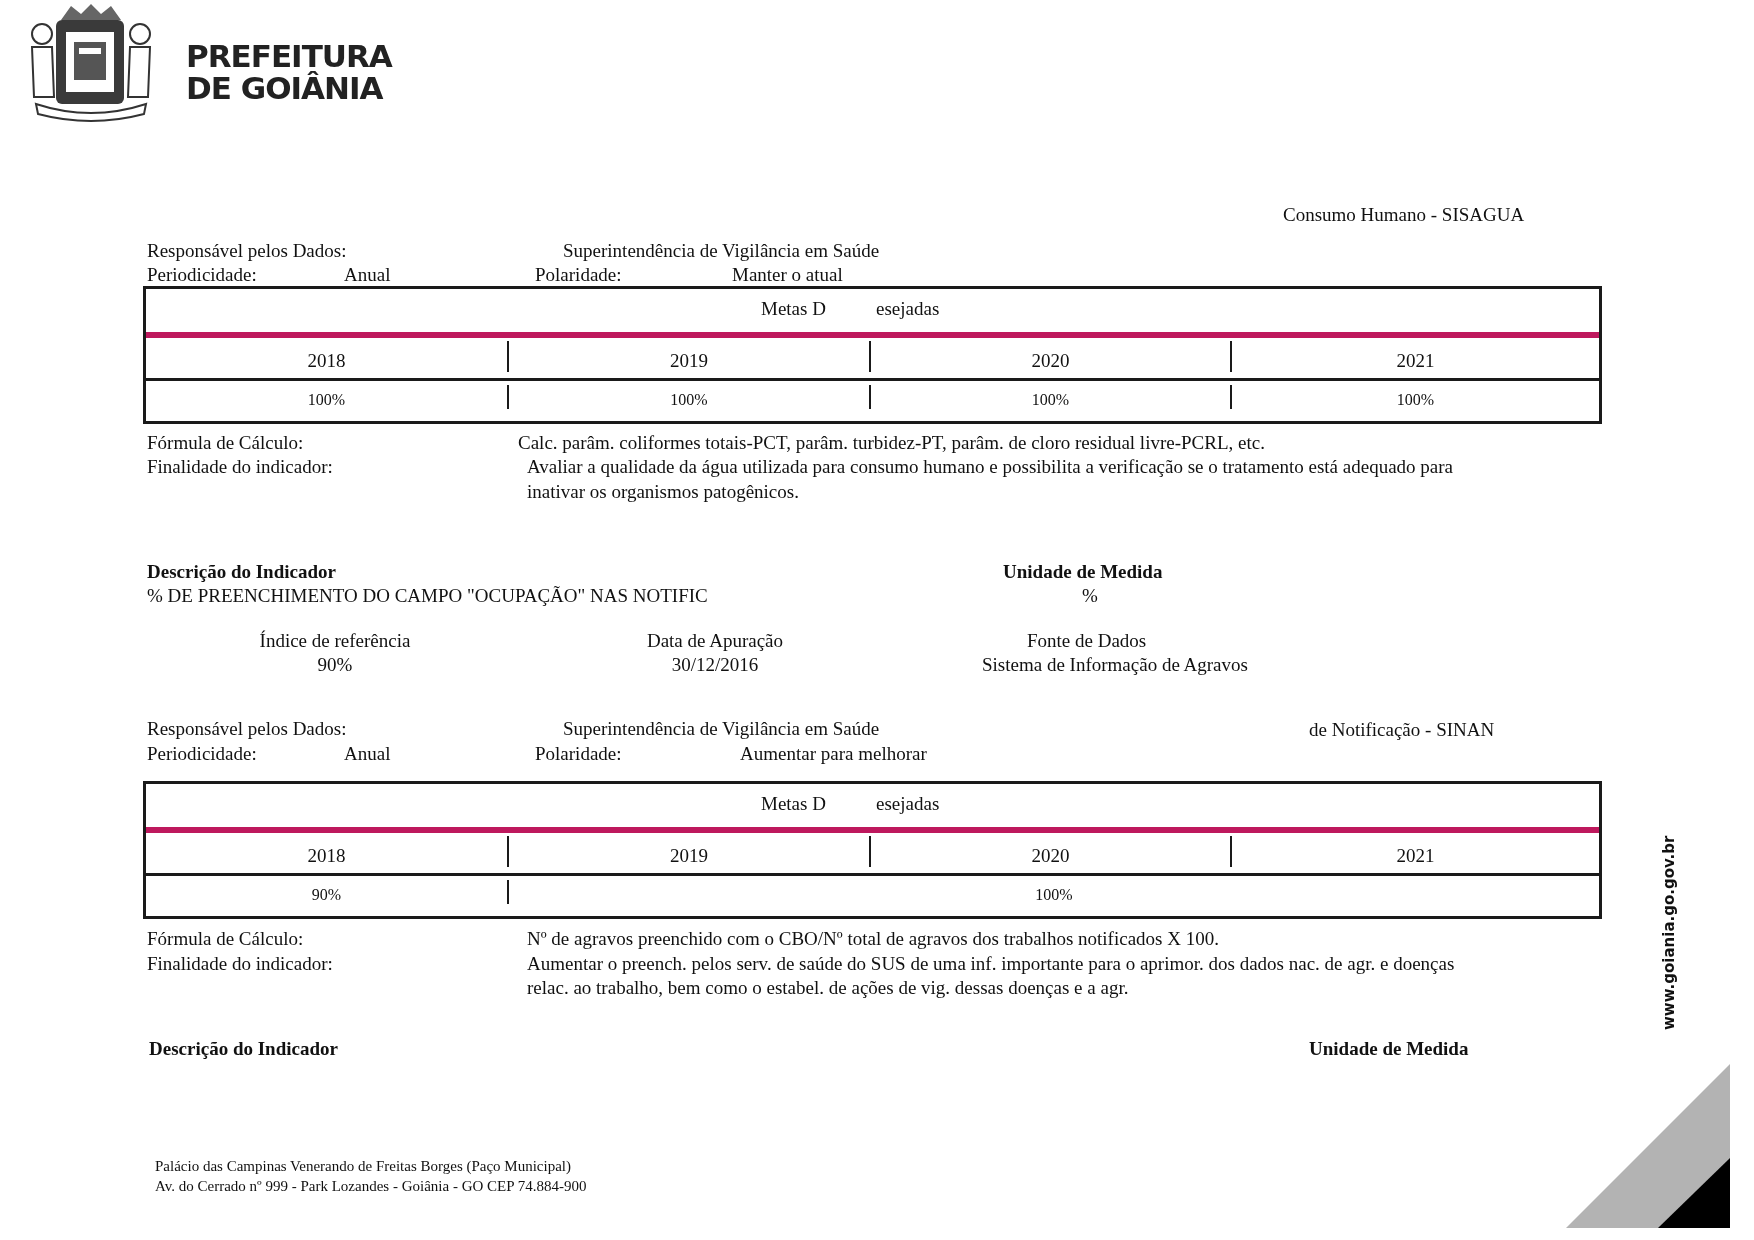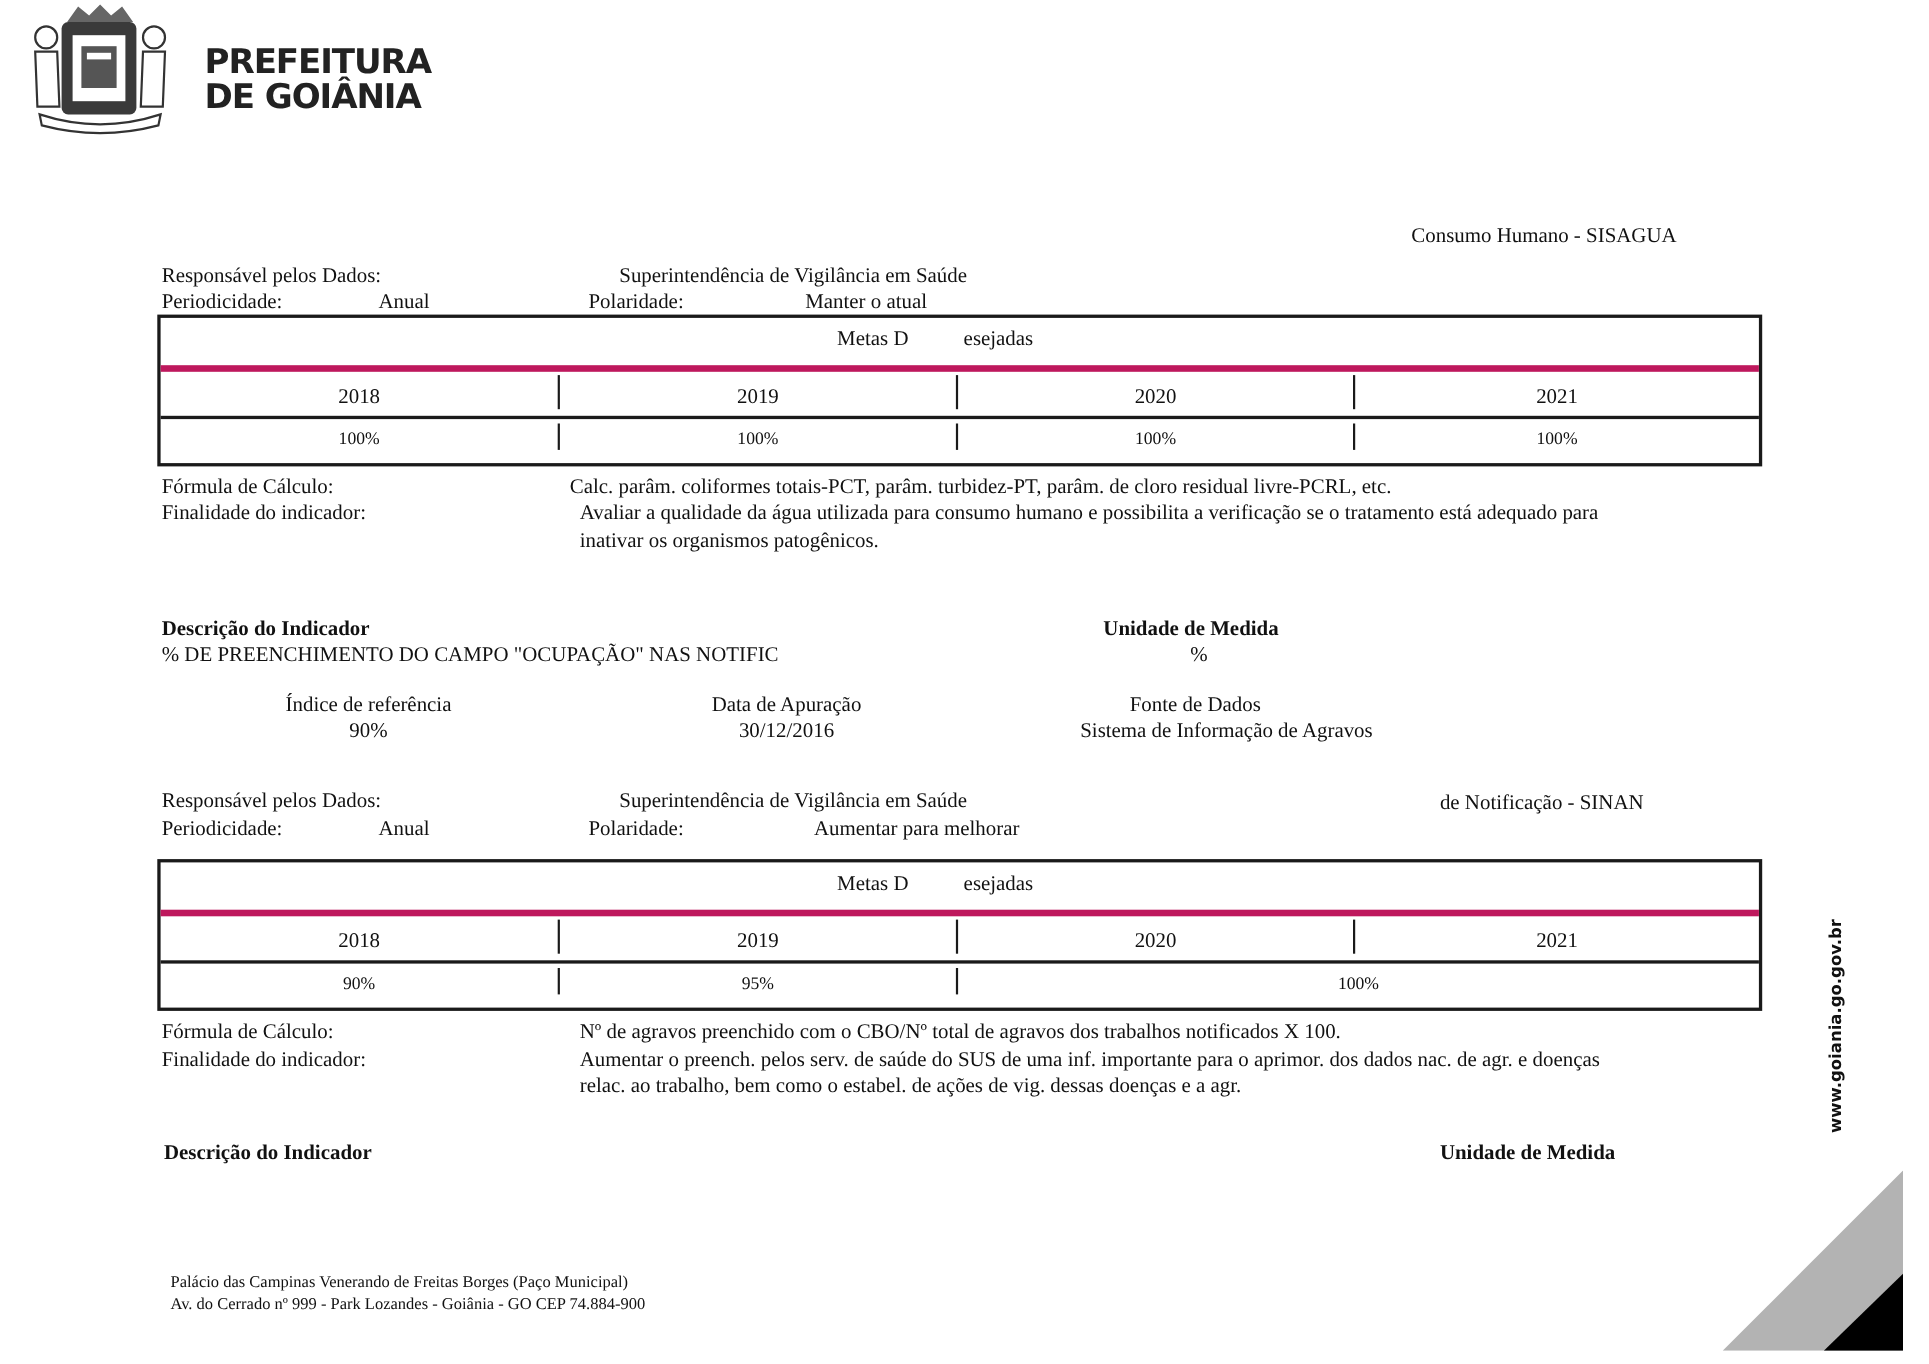--- a/index.html
+++ b/index.html
@@ -122,21 +122,20 @@
       <span class="t18" style="left:730px;">esejadas</span>
     </div>
     <div class="row years">
       <div class="cell c1">2018</div>
       <div class="cell c2">2019</div>
       <div class="cell c3">2020</div>
       <div class="cell c4">2021</div>
     </div>
     <div class="row vals">
       <div class="cell c1">90%</div>
-      <div class="cell c2">95%</div>
       <div class="cell c4">100%</div>
     </div>
   </div>
 
   <div class="abs t18" style="left:147px;top:928px;">Fórmula de Cálculo:</div>
   <div class="abs t18" style="left:527px;top:928px;">Nº de agravos preenchido com o CBO/Nº total de agravos dos trabalhos notificados X 100.</div>
   <div class="abs t18" style="left:147px;top:953px;">Finalidade do indicador:</div>
   <div class="abs t18" style="left:527px;top:953px;">Aumentar o preench. pelos serv. de saúde do SUS de uma inf. importante para o aprimor. dos dados nac. de agr. e doenças</div>
   <div class="abs t18" style="left:527px;top:977px;">relac. ao trabalho, bem como o estabel. de ações de vig. dessas doenças e a agr.</div>
 </div>

